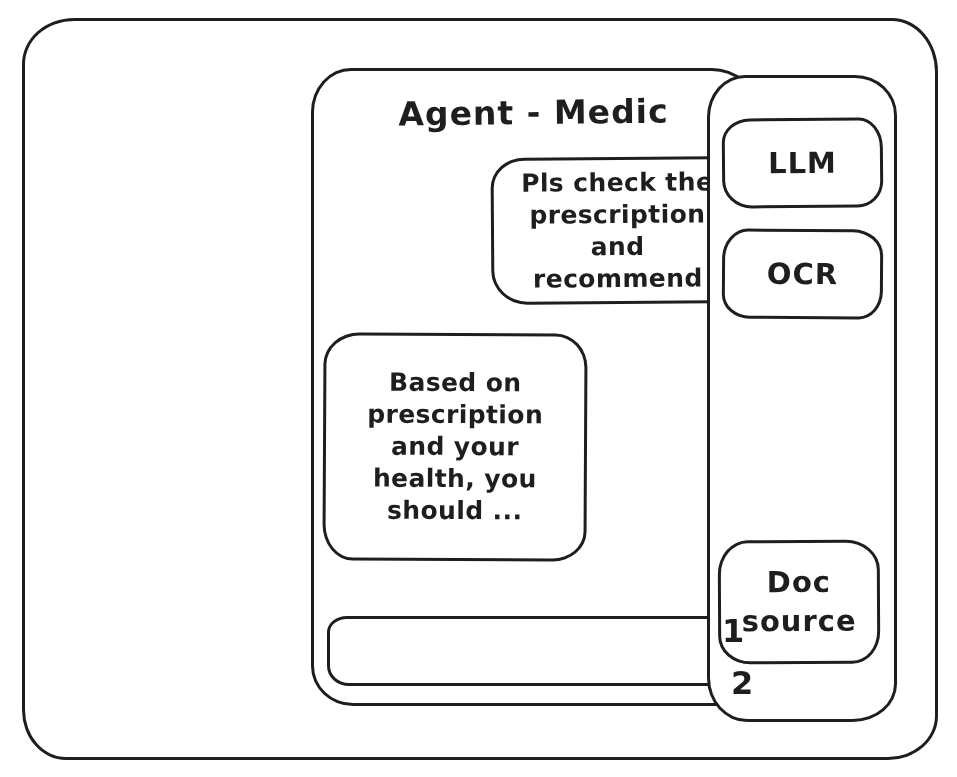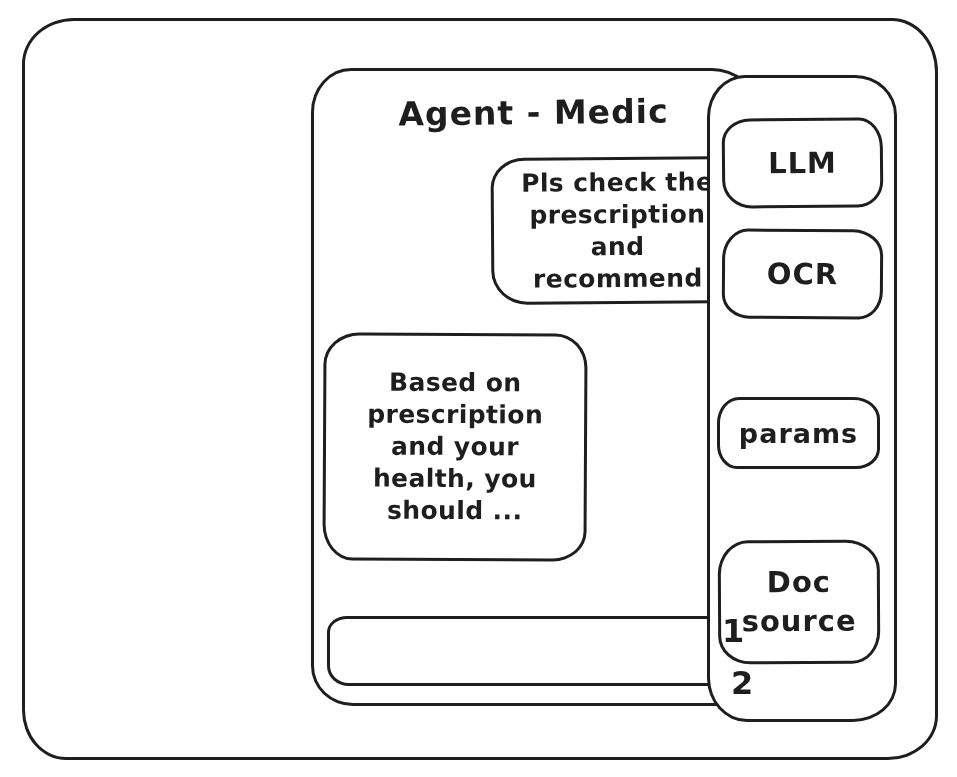--- a/index.html
+++ b/index.html
@@ -171,23 +171,20 @@
       <div id="chat-input"></div>
     </main>
 
     <aside id="right-panel" class="sketch">
       <div id="tool-llm" class="tool-box">
         <span>LLM</span>
       </div>
       <div id="tool-ocr" class="tool-box">
         <span>OCR</span>
       </div>
-      <div id="tool-params" class="tool-box">
-        <span>params</span>
-      </div>
       <div id="tool-docsource" class="tool-box">
         <span>Doc source</span>
       </div>
       <div id="doc-num-1" class="doc-num">1</div>
       <div id="doc-num-2" class="doc-num">2</div>
     </aside>
 
   </div>
 </div>
 

